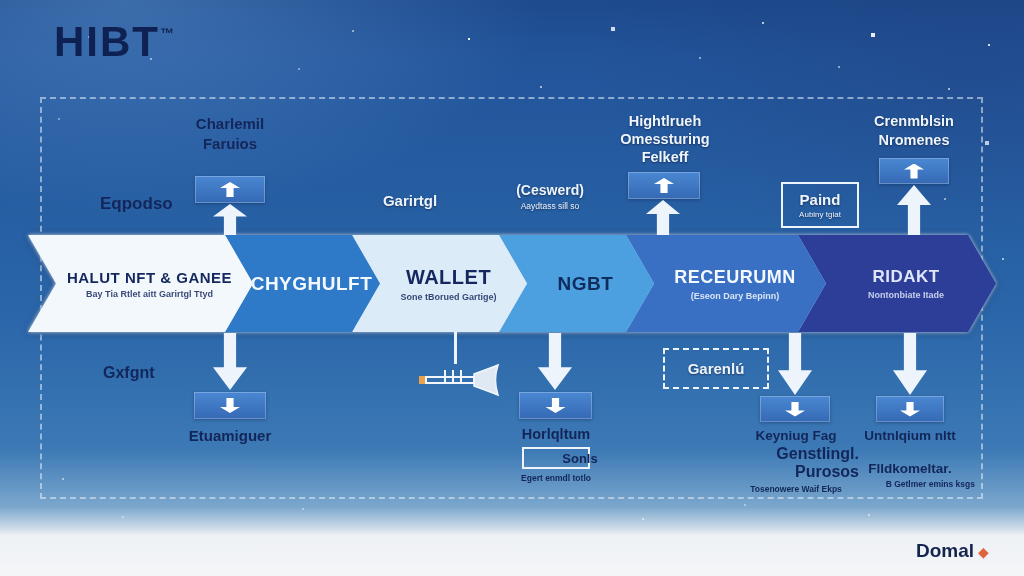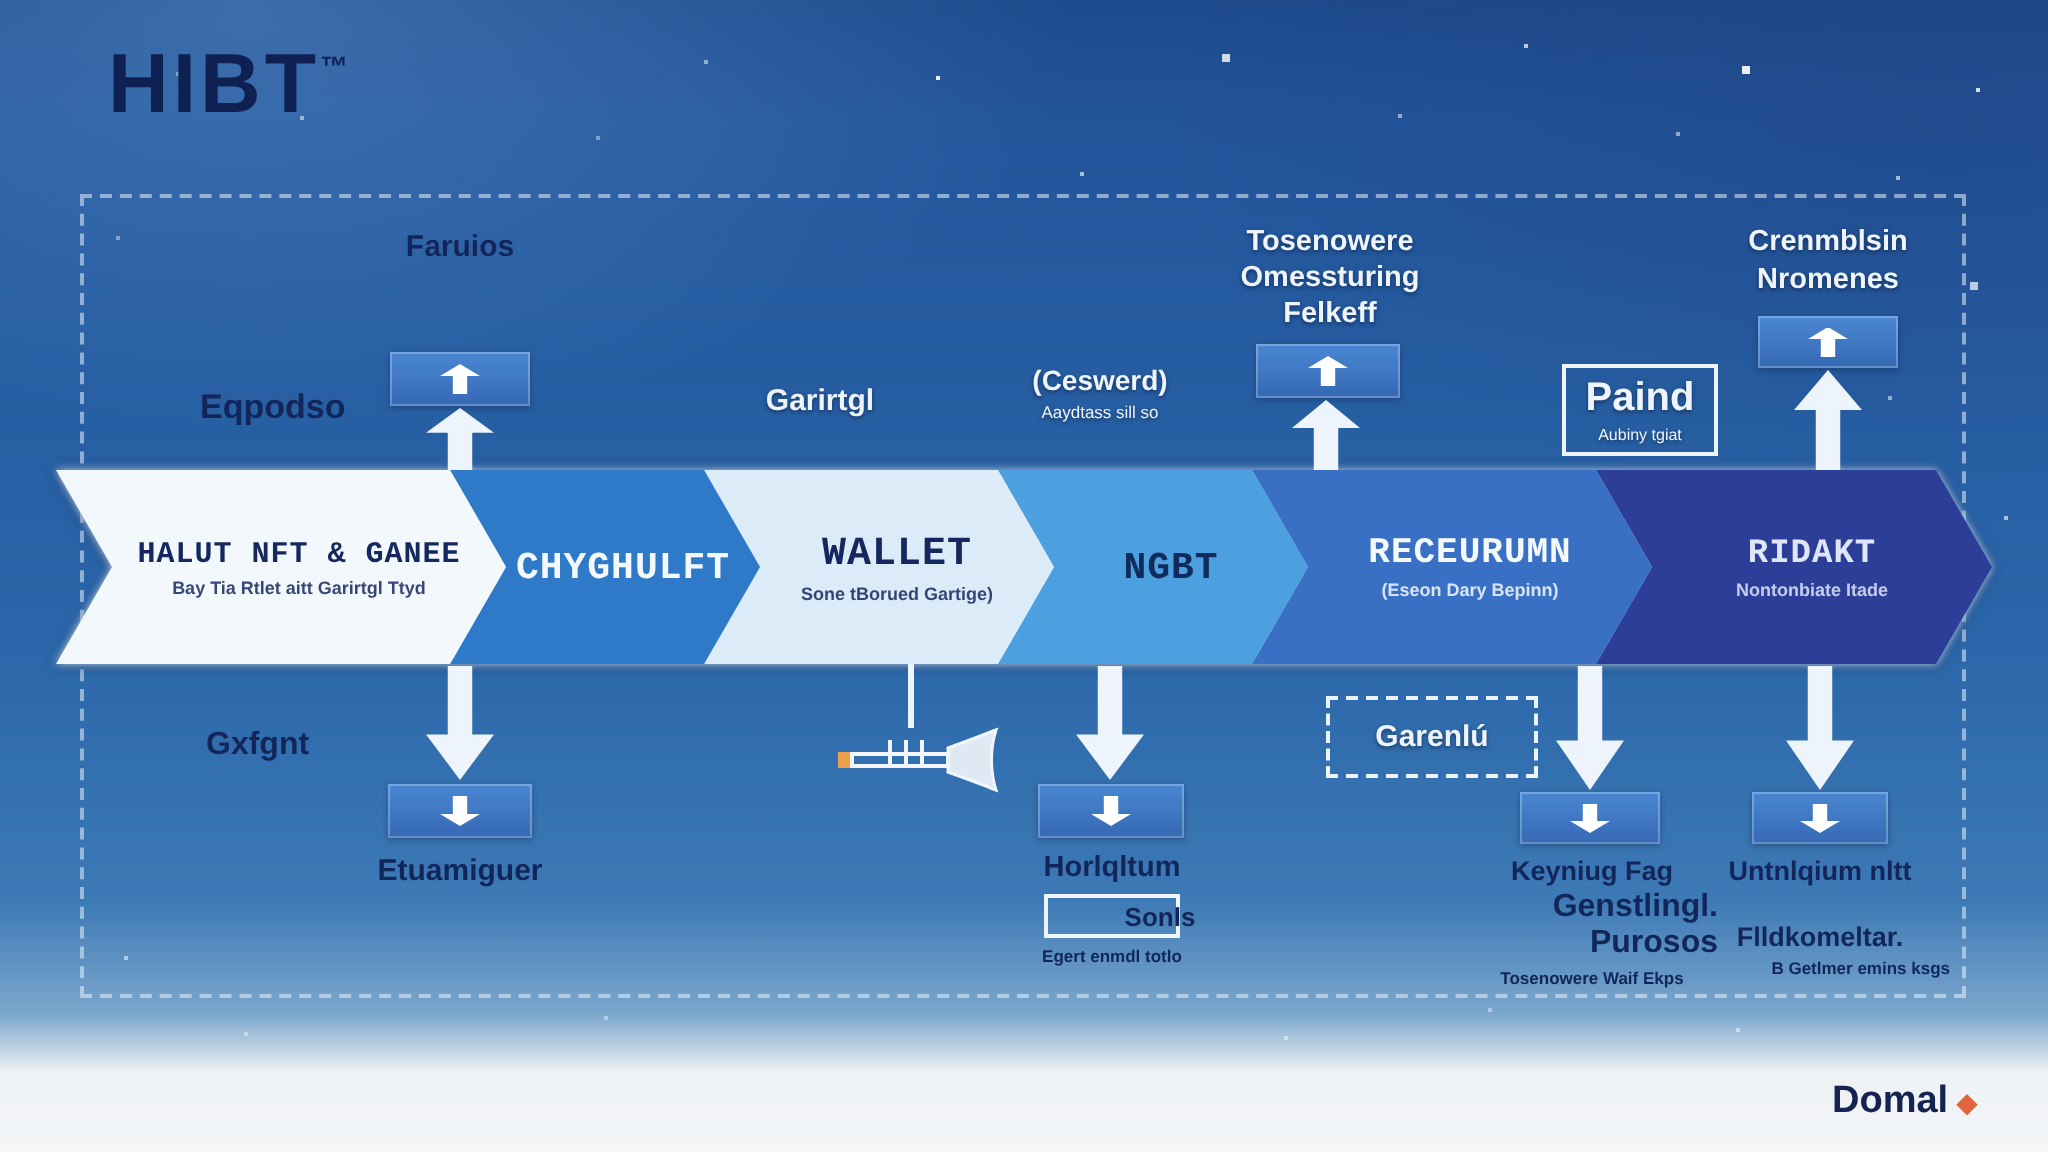--- a/index.html
+++ b/index.html
@@ -35,21 +35,21 @@
 
   
   .flow{ position:absolute; left:28px; top:235px; width:970px; height:97px; display:flex;
          filter:drop-shadow(0 0 2px rgba(215,232,248,.9)) drop-shadow(0 1px 3px rgba(10,25,60,.4)); }
   .step{ height:97px; display:flex; flex-direction:column; align-items:center; justify-content:center;
          padding-left:18px; text-align:center;
          clip-path:polygon(0 0, calc(100% - 28px) 0, 100% 50%, calc(100% - 28px) 100%, 0 100%, 28px 50%); }
   .step + .step{ margin-left:-28px; }
   .s0{ width:225px; z-index:6; } .s1{ width:155px; z-index:5; } .s2{ width:175px; z-index:4; }
   .s3{ width:155px; z-index:3; } .s4{ width:200px; z-index:2; } .s5{ width:198px; z-index:1; }
-  .step-title{ font-weight:800; letter-spacing:.5px;font-family:Liberation Mono, monospace; }
+  .step-title{ font-weight:800; letter-spacing:.5px; }
   .s0 .step-title{ font-size:15px; } .s1 .step-title{ font-size:19px; }
   .s2 .step-title{ font-size:20px; } .s3 .step-title{ font-size:19px; }
   .s4 .step-title{ font-size:18px; } .s5 .step-title{ font-size:17px; }
   .step-sub{ font-size:9px; font-weight:700; margin-top:3px; opacity:.85; }
 
   
   .barrow{ position:absolute; background:#eef4fc; }
   .up{ clip-path:polygon(50% 0,100% 40%,68% 40%,68% 100%,32% 100%,32% 40%,0 40%); }
   .down{ clip-path:polygon(50% 100%,100% 60%,68% 60%,68% 0,32% 0,32% 60%,0 60%); }
   .bluebox{ position:absolute; background:linear-gradient(180deg,#4a87d2,#3569b4);
@@ -102,48 +102,49 @@
       <div class="step-title">RECEURUMN</div>
       <div class="step-sub">(Eseon Dary Bepinn)</div>
     </div>
     <div class="step s5" style="background: rgb(44, 62, 151); color: rgb(223, 230, 250);">
       <div class="step-title">RIDAKT</div>
       <div class="step-sub">Nontonbiate Itade</div>
     </div>
   </div>
 
   <div class="lbl navy b" style="left:165px; top:114px; width:130px; font-size:15px; line-height:20px;">
+    <div>Charlemil</div>
     <div>Faruios</div>
   </div>
   <div class="bluebox" style="left:195px; top:176px; width:70px; height:27px;">
     <div class="mini up"></div>
   </div>
   <div class="barrow up" style="left:213px; top:204px; width:34px; height:31px;"></div>
 
   <div class="lbl navy" style="left:100px; top:194px; width:90px; font-size:17px; font-weight:600; text-align:left;">Eqpodso</div>
 
   <div class="lbl white b" style="left:358px; top:192px; width:104px; font-size:15px;">Garirtgl</div>
 
   <div class="lbl white" style="left:494px; top:182px; width:112px;">
     <div style="font-size:14px; font-weight:700;">(Ceswerd)</div>
     <div style="font-size:8.5px; margin-top:3px;">Aaydtass sill so</div>
   </div>
 
   <div class="lbl white b" style="left:613px; top:112px; width:104px; font-size:14.5px; line-height:18px;">
-    <div>Tosenowere</div>
+    <div>Hightlrueh</div>
     <div>Omessturing</div>
     <div>Felkeff</div>
   </div>
   <div class="bluebox" style="left:628px; top:172px; width:72px; height:27px;">
     <div class="mini up"></div>
   </div>
   <div class="barrow up" style="left:646px; top:200px; width:34px; height:35px;"></div>
 
   <div class="outbox" style="left:781px; top:182px; width:78px; height:46px;">
-    <div class="white b" style="font-size:20px;">Paind</div>
+    <div class="white b" style="font-size:15px;">Paind</div>
     <div class="white" style="font-size:8px; margin-top:2px;">Aubiny tgiat</div>
   </div>
 
   <div class="lbl white b" style="left:858px; top:112px; width:112px; font-size:14.5px; line-height:19px;">
     <div>Crenmblsin</div>
     <div>Nromenes</div>
   </div>
   <div class="bluebox" style="left:879px; top:158px; width:70px; height:26px;">
     <div class="mini up"></div>
   </div>

